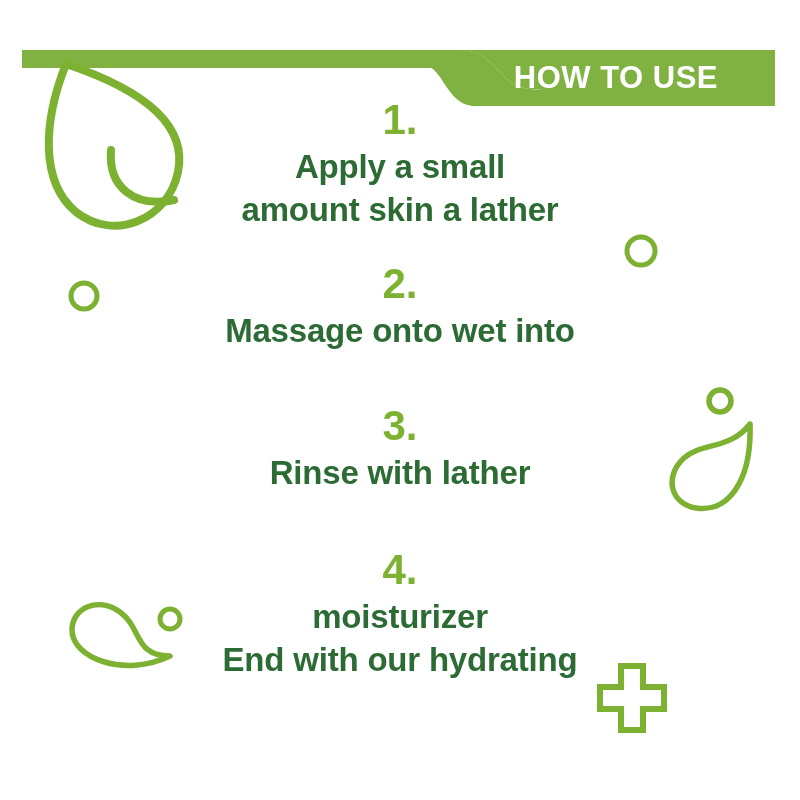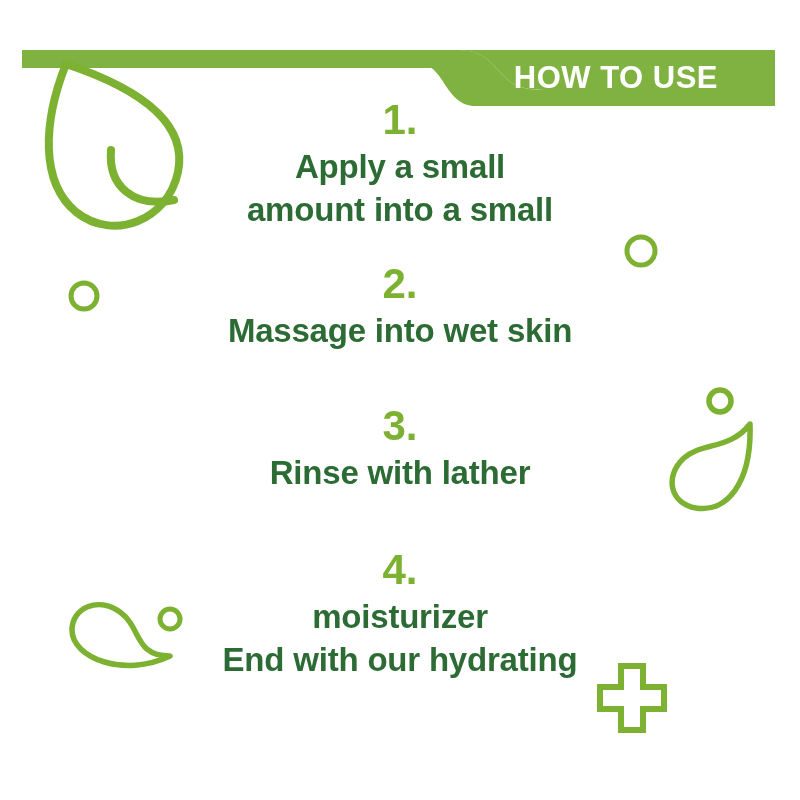--- a/index.html
+++ b/index.html
@@ -109,26 +109,26 @@
       <path d="M 452,6 C 478,6 486,12 500,30 C 514,48 522,52 550,52 L 550,62 L 476,62 C 460,62 452,52 442,36 C 434,24 428,20 418,19 L 418,6 Z" fill="#7FB241"></path>
     </svg>
     <div class="banner-title">HOW TO USE</div>
   </div>
 
   <div class="steps">
 
     <div class="step" id="step-1">
       <div class="step-num">1.</div>
       <div class="step-text">Apply a small</div>
-      <div class="step-text">amount into a small</div>
+      <div class="step-text">amount skin a lather</div>
     </div>
 
     <div class="step" id="step-2">
       <div class="step-num">2.</div>
-      <div class="step-text">Massage into wet skin</div>
+      <div class="step-text">Massage onto wet into</div>
     </div>
 
     <div class="step" id="step-3">
       <div class="step-num">3.</div>
       <div class="step-text">Rinse with lather</div>
     </div>
 
     <div class="step" id="step-4">
       <div class="step-num">4.</div>
       <div class="step-text">moisturizer</div>

